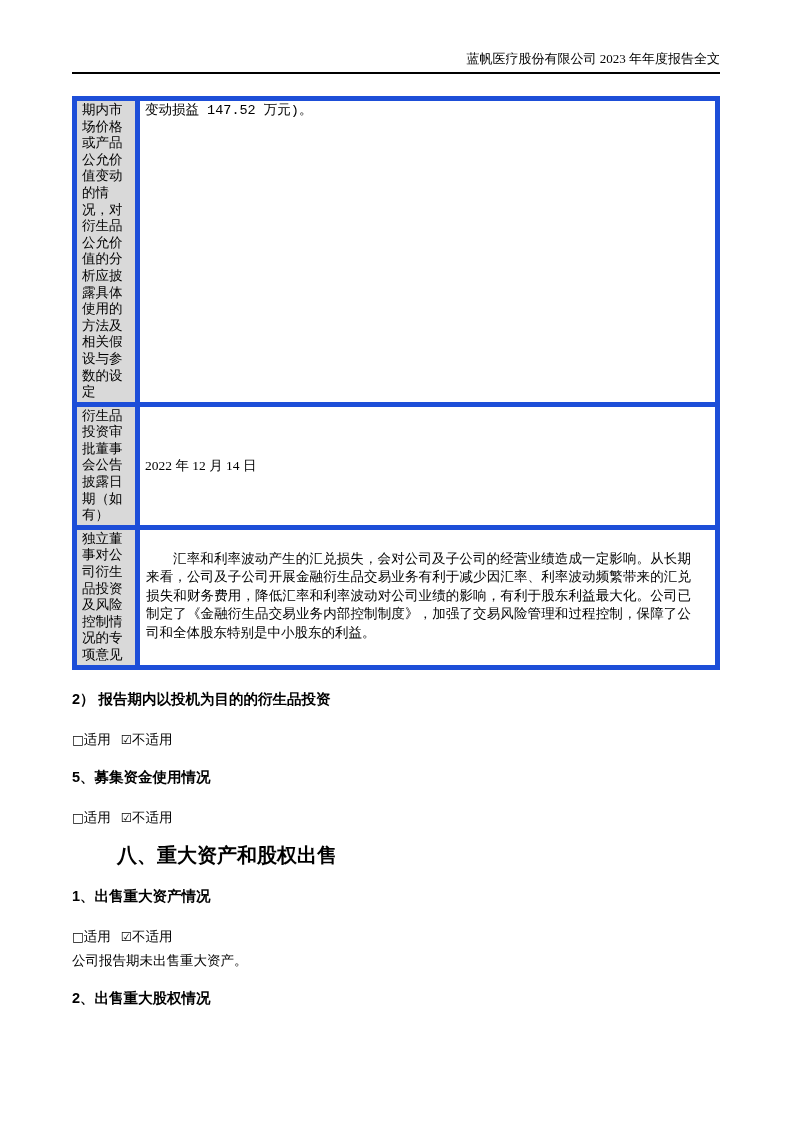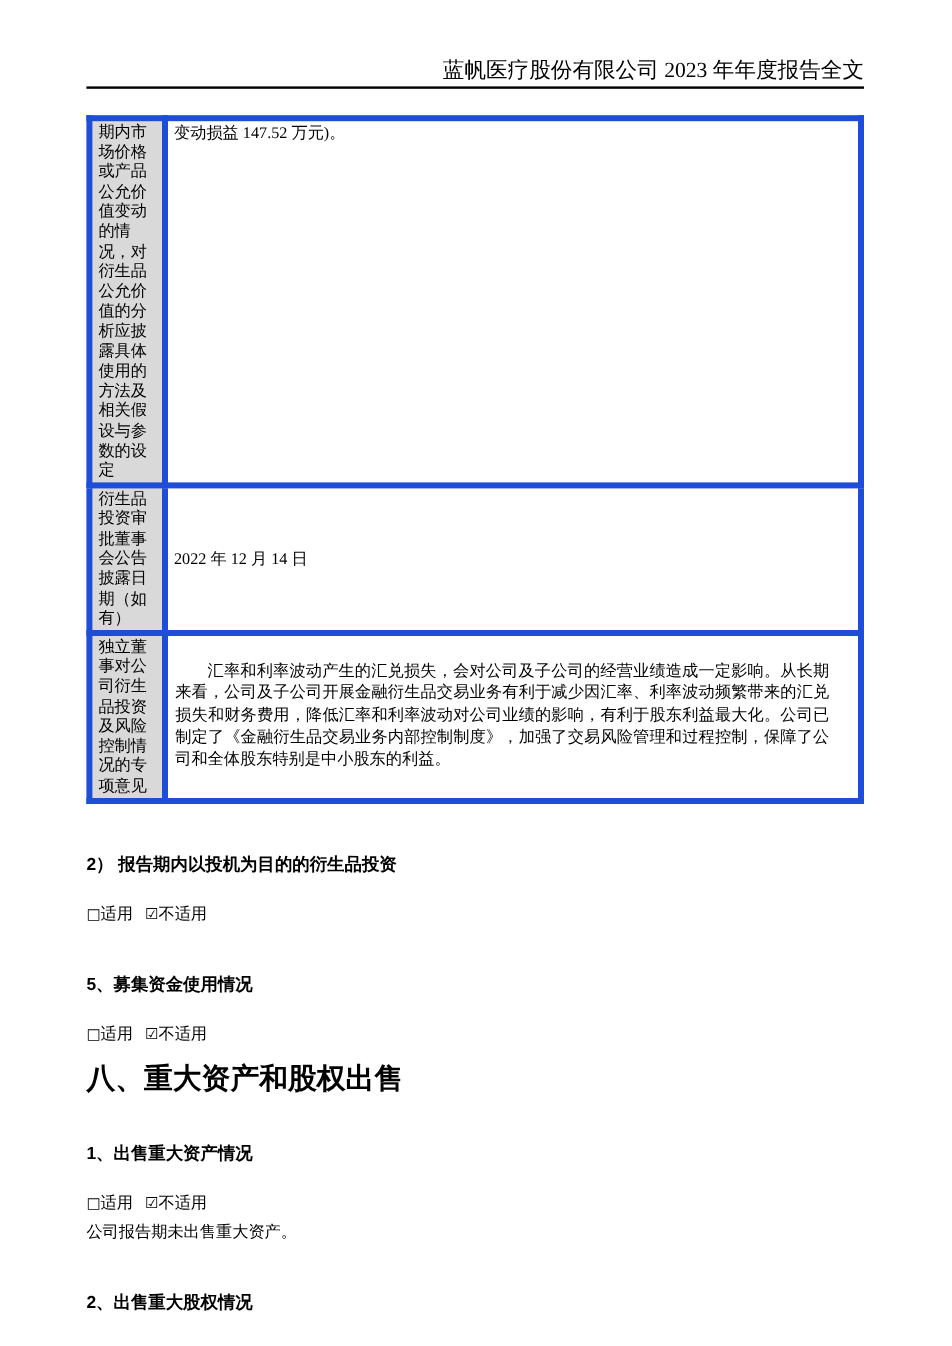--- a/index.html
+++ b/index.html
@@ -7,21 +7,21 @@
   body {
     width:793px; height:1122px;
     font-family:"Liberation Serif","DejaVu Serif",serif;
     color:#000; overflow:hidden; position:relative;
   }
   .content { padding:50px 73px 0 72px; }
 
   
   .report-header {
     text-align:right;
-    font-size:18px;
+    font-size:13px;
     line-height:17px;
     padding-bottom:5px;
     border-bottom:2px solid #000;
   }
 
   
   table.deriv {
     width:100%;
     border-collapse:collapse;
     margin-top:22px;
@@ -33,46 +33,47 @@
     vertical-align:middle;
   }
   td.label {
     width:63px;
     background:#d9d9d9;
     vertical-align:top;
     line-height:16.6px;
     padding:0 4px 0 5px;
   }
   td.value { line-height:17px; }
-  td.value.top { vertical-align:top; }
+  td.value.top { vertical-align:top;font-family:Liberation Mono, monospace; }
   tr.r1 { height:217px; }
   tr.r2 { height:48px; }
   tr.r3 { height:85px; }
   tr.r4 { height:99px; }
   td.value.para {
     line-height:18.5px;
     text-indent:2em;
     text-align:justify;
     padding:4px 24px 6px 6px;
   }
 
   
   .h3 {
     font-family:"Liberation Sans","DejaVu Sans",sans-serif;
     font-weight:bold;
     font-size:14.5px;
     line-height:19px;
-    margin-top:42px;
+    margin-top:20px;
   }
   .h2 {
     font-family:"Liberation Sans","DejaVu Sans",sans-serif;
     font-weight:bold;
-    font-size:24px;
+    font-size:20px;
     line-height:23px;
     margin-top:18px;
+    margin-left:45px;
   }
 
   
   .check-line {
     font-size:13.5px;
     line-height:17px;
     margin-top:22px;
   }
   .check-line .pair { margin-right:10px; }
   .check-line .box { font-family:"DejaVu Sans",sans-serif; font-size:12.5px; }

